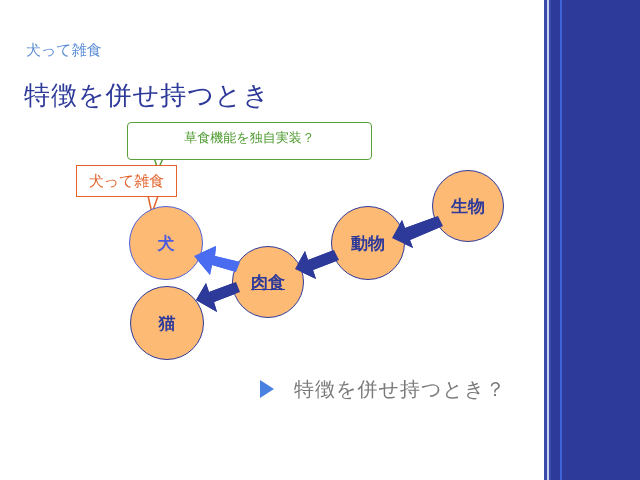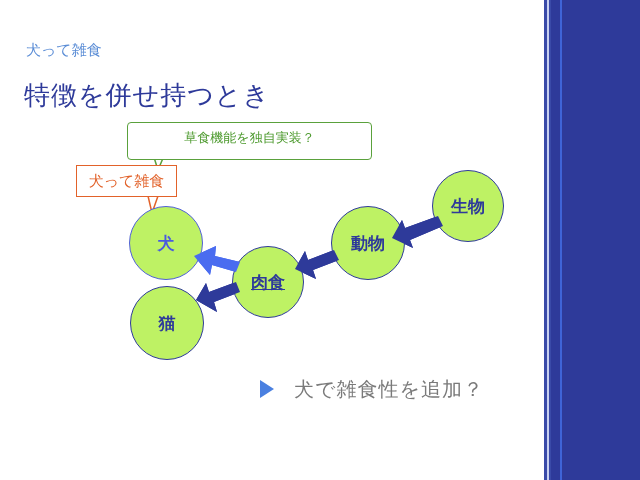--- a/index.html
+++ b/index.html
@@ -3,21 +3,21 @@
 <meta charset="utf-8">
 <style>
   html, body { margin:0; padding:0; }
   body { width:640px; height:480px; position:relative; overflow:hidden; background:#ffffff; font-family:"DejaVu Sans", sans-serif; }
   .sidebar { position:absolute; left:544px; top:0; width:96px; height:480px; background:#2e3a9a; }
   .stripe { position:absolute; top:0; height:480px; }
   .subtitle { position:absolute; left:26px; top:41px; font-size:15px; color:#5b8dd6; }
   .title { position:absolute; left:24px; top:64px; font-size:26px; font-weight:normal; color:#2e3a9a; letter-spacing:1px;margin-top:14px; }
   .callout-green { position:absolute; left:127px; top:122px; width:245px; height:38px; border:1.5px solid #5aa13c; border-radius:4px; background:#fff; color:#4d9a2e; font-size:13px; text-align:center; line-height:30px; box-sizing:border-box; }
   .callout-orange { position:absolute; left:76px; top:165px; width:101px; height:32px; border:1.5px solid #e2622a; border-radius:0; background:#fff; color:#e2622a; font-size:15px; font-weight:normal; text-align:center; line-height:30px; box-sizing:border-box; }
-  .circle { position:absolute; border-radius:50%; box-sizing:border-box; background:#bef264; display:flex; align-items:center; justify-content:center; font-weight:bold; font-size:17px; color:#2e3a9a; }
+  .circle { position:absolute; border-radius:50%; box-sizing:border-box; background:#fdba74; display:flex; align-items:center; justify-content:center; font-weight:bold; font-size:17px; color:#2e3a9a; }
   .bullet { position:absolute; left:260px; top:380px; }
   .bullet-text { position:absolute; left:294px; top:376px; font-size:20px; color:#7a7a7a; letter-spacing:1px; }
   svg.overlay { position:absolute; left:0; top:0; }
 </style>
 </head>
 <body>
 
 <div class="sidebar"></div>
 <div class="stripe" style="left:544px;width:3px;background:#3a4aa8;"></div>
 <div class="stripe" style="left:547px;width:2px;background:#c8d0f0;"></div>
@@ -71,13 +71,13 @@
   <polygon points="240,262 236,272 212,265 210,275 194,256 216,246 215,256" fill="#4a6cf0"></polygon>
   <polygon points="236,282 240,292 214,302 217,312 196,300 206,283 209,292" fill="#2e3a9a"></polygon>
 </svg>
 
 <div class="callout-green">草食機能を独自実装？</div>
 <div class="callout-orange">犬って雑食</div>
 
 <svg class="bullet" width="14" height="18">
   <polygon points="0,0 14,9 0,18" fill="#4a80e0"></polygon>
 </svg>
-<div class="bullet-text">犬で雑食性を追加？</div>
+<div class="bullet-text">特徴を併せ持つとき？</div>
 
 </body></html>

